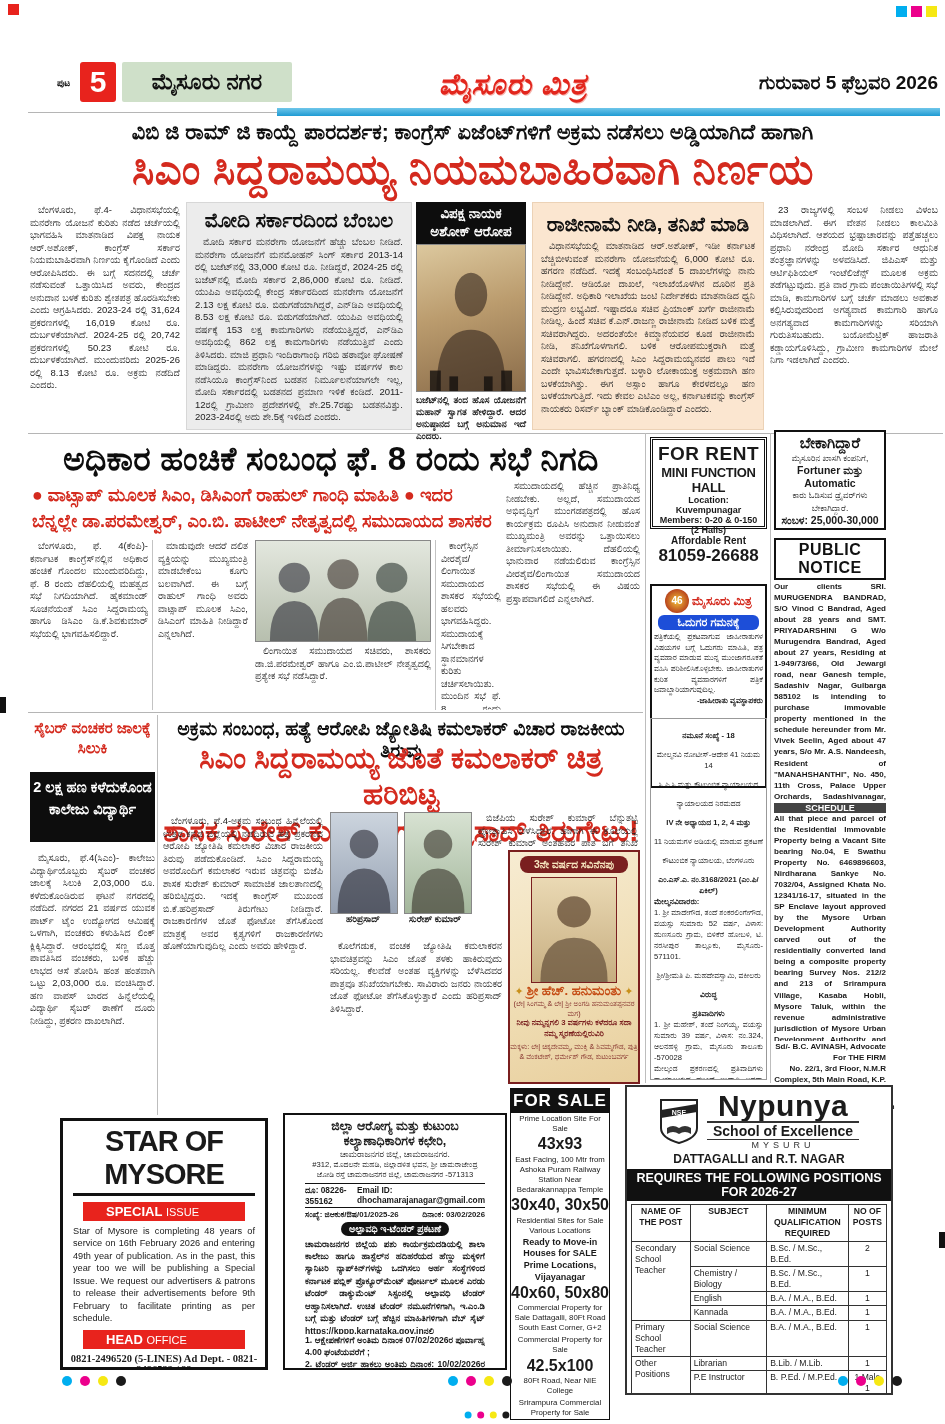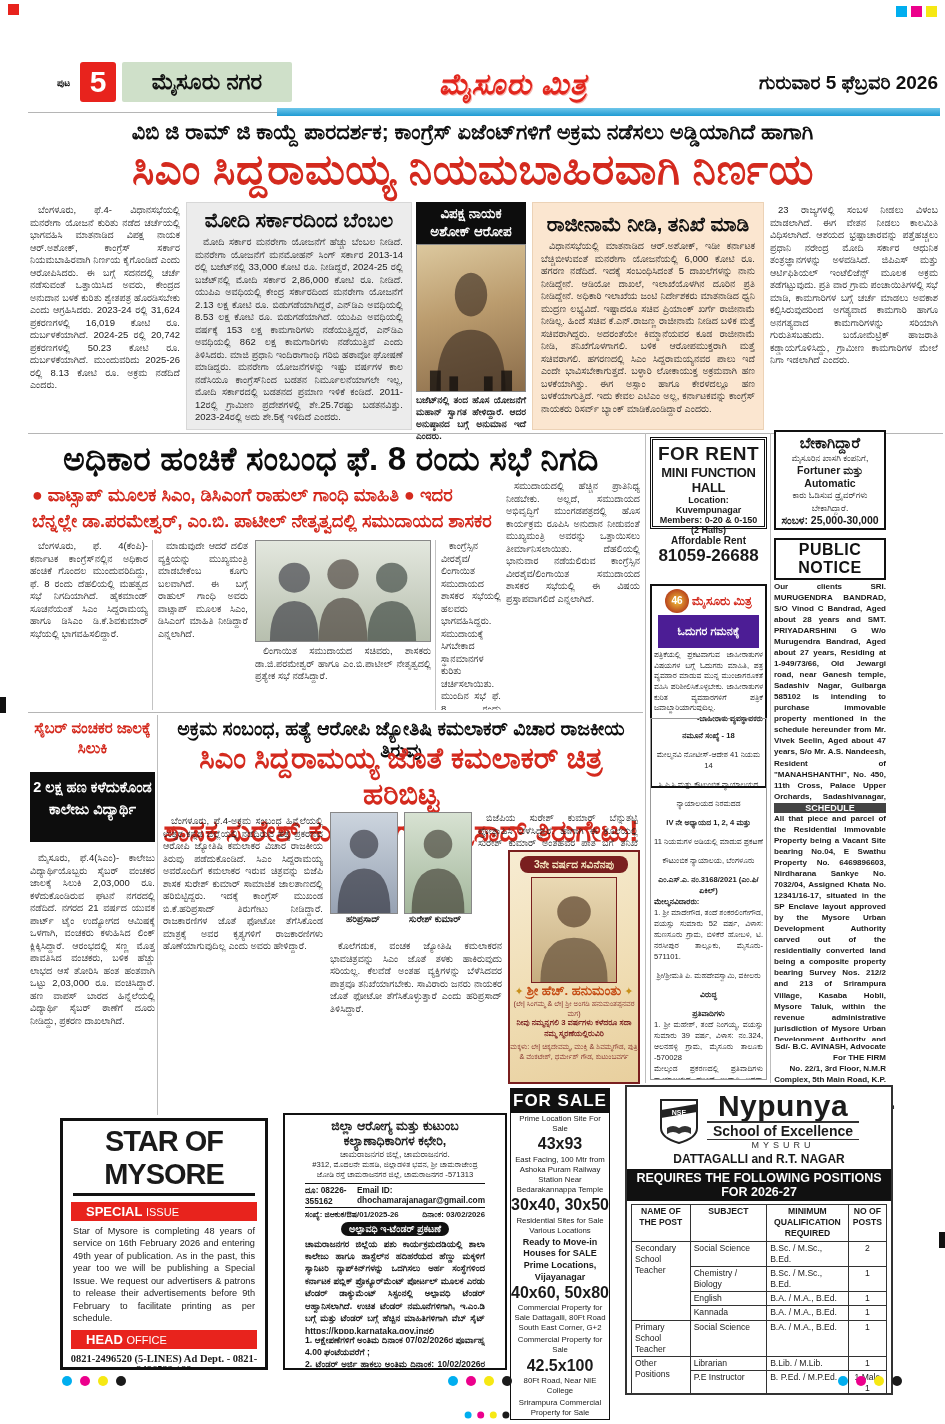--- a/index.html
+++ b/index.html
@@ -39,40 +39,40 @@
   .forrent{text-align:center;border:3px double #111;}
   .fr-t1{font-weight:bold;font-size:19px;letter-spacing:.5px;}
   .fr-t2{font-weight:bold;font-size:13px;letter-spacing:-.3px;}
   .fr-l{font-weight:bold;font-size:9px;}
   .fr-ph{font-weight:bold;font-size:17px;}
   .wanted{text-align:center;}
   .w-title{font-weight:bold;font-size:15px;color:#111;}
   .w-line{font-size:8.5px;line-height:1.45;}
   .w-strong{font-weight:bold;font-size:10.5px;}
   .notice46 .t-red{color:#d42a1e;font-weight:bold;font-size:12px;text-align:center;}
-  .notice46 .t-grn{background:#4c1d95;color:#fff;font-weight:bold;font-size:11px;text-align:center;border-radius:0;padding:10px 0;margin:2px 4px;}
+  .notice46 .t-grn{background:#1d4ed8;color:#fff;font-weight:bold;font-size:11px;text-align:center;border-radius:6px;padding:1px 0;margin:2px 4px;}
   .small7{font-size:7.6px;line-height:1.4;}
   .pubnotice-title{background:#fff;border:2px solid #111;color:#111;font-weight:bold;font-size:16px;text-align:center;letter-spacing:.5px;padding:1px 0;}
   .pn-body{font-size:8px;font-weight:bold;line-height:1.38;text-align:justify;}
   .pn-sched{background:#444;color:#fff;font-weight:bold;font-size:9px;text-align:center;}
   .courtnotice{font-size:7.6px;line-height:1.45;}
   .cn-c{text-align:center;margin-top:8px;}
   .cn-j{text-align:justify;}
   .cn-b{font-weight:bold;}
   
   .obit{background:linear-gradient(160deg,#f7ecd2,#efdcb2 60%,#e8cf9e);border:2px solid #7a1f1f;text-align:center;}
   .obit-pill{background:#7a1f1f;color:#f7e8c0;font-weight:bold;font-size:10.5px;border-radius:8px;margin:4px 10px;padding:2px 0;}
   .obit-name{color:#c44a12;font-weight:bold;font-size:13px;}
   .obit-sub{color:#7a1f1f;font-size:7.2px;line-height:1.35;}
   .obit-line{color:#7a1f1f;font-weight:bold;font-size:7.8px;line-height:1.4;padding:0 4px;}
   .lamp{color:#c8901a;font-size:11px;}
   
   .star{border:3px solid #111;background:#fff;}
   .star-title{font-weight:bold;font-size:29px;letter-spacing:-1px;text-align:center;border-bottom:3px solid #111;margin:4px 10px 0;padding-bottom:2px;font-family:"Liberation Sans","DejaVu Sans",sans-serif;}
-  .star-bar{background:#e8231d;color:#fff;font-weight:bold;font-size:13px;padding:2px 15px;margin:6px 8px 4px;position:relative;}
+  .star-bar{background:#e8231d;color:#fff;font-weight:bold;font-size:13px;padding:2px 23px;margin:6px 20px 4px;position:relative;}
   .star-bar em{font-style:normal;font-weight:normal;font-size:11px;}
   .star-p{font-size:9.2px;line-height:1.35;text-align:justify;margin:0 10px;}
   .star-ph{font-weight:bold;font-size:10.5px;text-align:center;font-family:"Liberation Serif","DejaVu Serif",serif;}
   
   .tender{border:2px solid #111;background:#fff;padding:4px 20px;}
   .tender .t1{font-weight:bold;font-size:12.5px;text-align:center;}
   .tender .t2{font-size:8.5px;text-align:center;}
   .tender .t3{font-size:7.6px;text-align:center;line-height:1.35;}
   .tender .contact{display:flex;justify-content:space-between;font-size:8.3px;font-weight:bold;border-top:1px solid #111;border-bottom:1px solid #111;padding:1px 0;margin:2px 0;}
   .tender .numrow{display:flex;justify-content:space-between;font-size:7.8px;font-weight:bold;margin:1px 0;}

